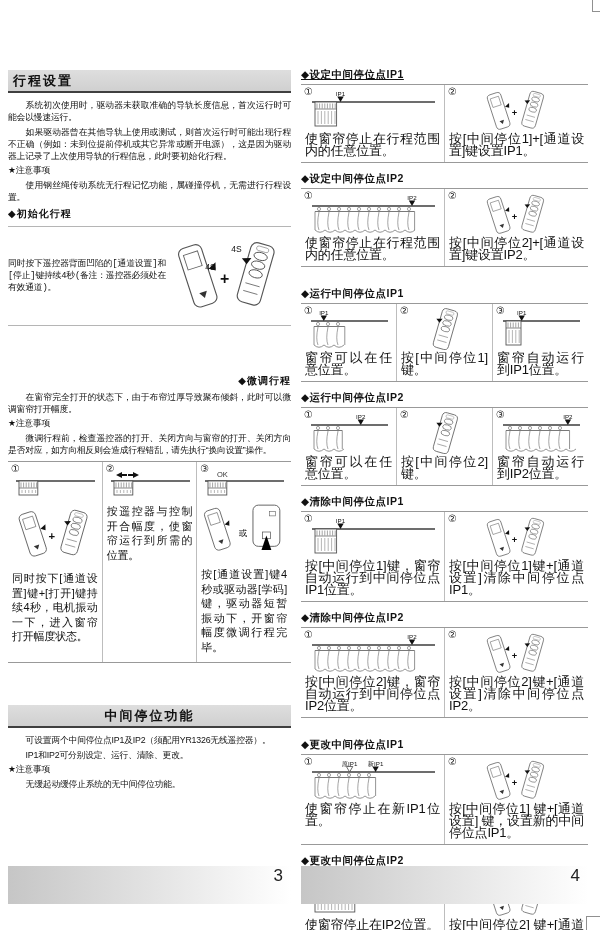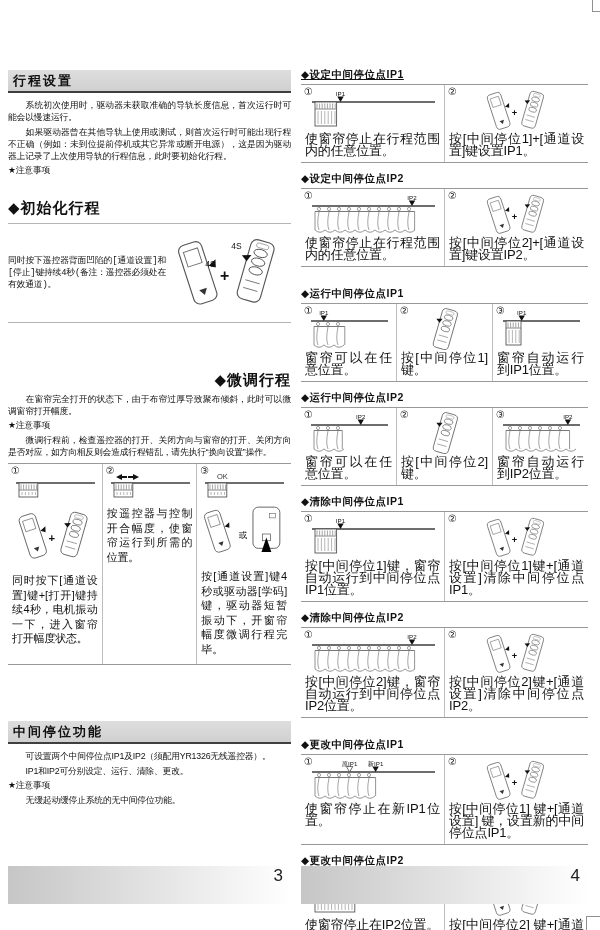--- a/index.html
+++ b/index.html
@@ -11,27 +11,27 @@
   .col-left{left:8px;width:283px;}
   .col-right{left:301px;width:287px;}
 
   .sec-header{
     background:linear-gradient(#dedede,#d0d0d0);
     border-bottom:2px solid #3f3f3f;
     font-weight:bold;font-size:13px;letter-spacing:2px;
     padding:3px 5px 2px;line-height:16px;
   }
   .col-left .sec-header.first{margin-top:57px;}
-  .sec-header.ip{margin-top:56px;}
+  .sec-header.ip{margin-top:42px;text-align:center;}
 
   .para{font-size:8.8px;line-height:12px;letter-spacing:-0.2px;margin:3px 0 0;text-align:justify;}
   .para.p1{margin-top:6px;}
   .indent{text-indent:2em;}
   .note-t{margin-top:2px;}
-  .sub-t{font-size:15px;font-weight:bold;margin:23px 0 0;letter-spacing:1px;}
+  .sub-t{font-size:10px;font-weight:bold;margin:4px 0 0;letter-spacing:1px;}
   .sub-t.fine{margin-top:48px;text-align:right;}
 
   .init{
     display:flex;align-items:center;margin-top:5px;padding:5px 0;
     border-top:1px solid #b5b5b5;border-bottom:1px solid #b5b5b5;min-height:88px;
   }
   .initp{width:158px;flex:none;margin:0;font-family:Liberation Mono, monospace;}
   .initfig{flex:1;display:flex;justify-content:center;align-items:center;}
 
   .steps{display:flex;margin-top:5px;border-top:1px solid #999;border-bottom:1px solid #999;}
@@ -63,20 +63,21 @@
   svg text{font-family:"Liberation Sans","DejaVu Sans",sans-serif;}
 </style>
 </head>
 <body>
 
 <div class="col col-left">
   <div class="sec-header first">行程设置</div>
   <p class="para indent p1">系统初次使用时，驱动器未获取准确的导轨长度信息，首次运行时可能会以慢速运行。</p>
   <p class="para indent">如果驱动器曾在其他导轨上使用或测试，则首次运行时可能出现行程不正确（例如：未到位提前停机或其它异常或断开电源），这是因为驱动器上记录了上次使用导轨的行程信息，此时要初始化行程。</p>
   <p class="para note-t">★注意事项</p>
+  <p class="para indent">使用钢丝绳传动系统无行程记忆功能，属碰撞停机，无需进行行程设置。</p>
   <div class="sub-t">◆初始化行程</div>
   <div class="init">
     <p class="para initp">同时按下遥控器背面凹陷的[通道设置]和[停止]键持续4秒(备注：遥控器必须处在有效通道)。</p>
     <div class="initfig" id="init-fig">
         <svg width="118" height="86" viewBox="0 0 104 72">
           <g transform="translate(14,9) rotate(-18,10,27)">
             <rect x="0" y="0" width="21" height="54" rx="5.5" fill="#fff" stroke="#555" stroke-width="1"></rect>
             <rect x="4" y="6" width="13" height="13.5" fill="none" stroke="#666" stroke-width="0.8"></rect>
             <path d="M7 42 h7 l-3.5 5.5 z" fill="#333"></path>
             <path d="M21.5 24 l7.5 -3.5 -2 7 z" fill="#111"></path>

